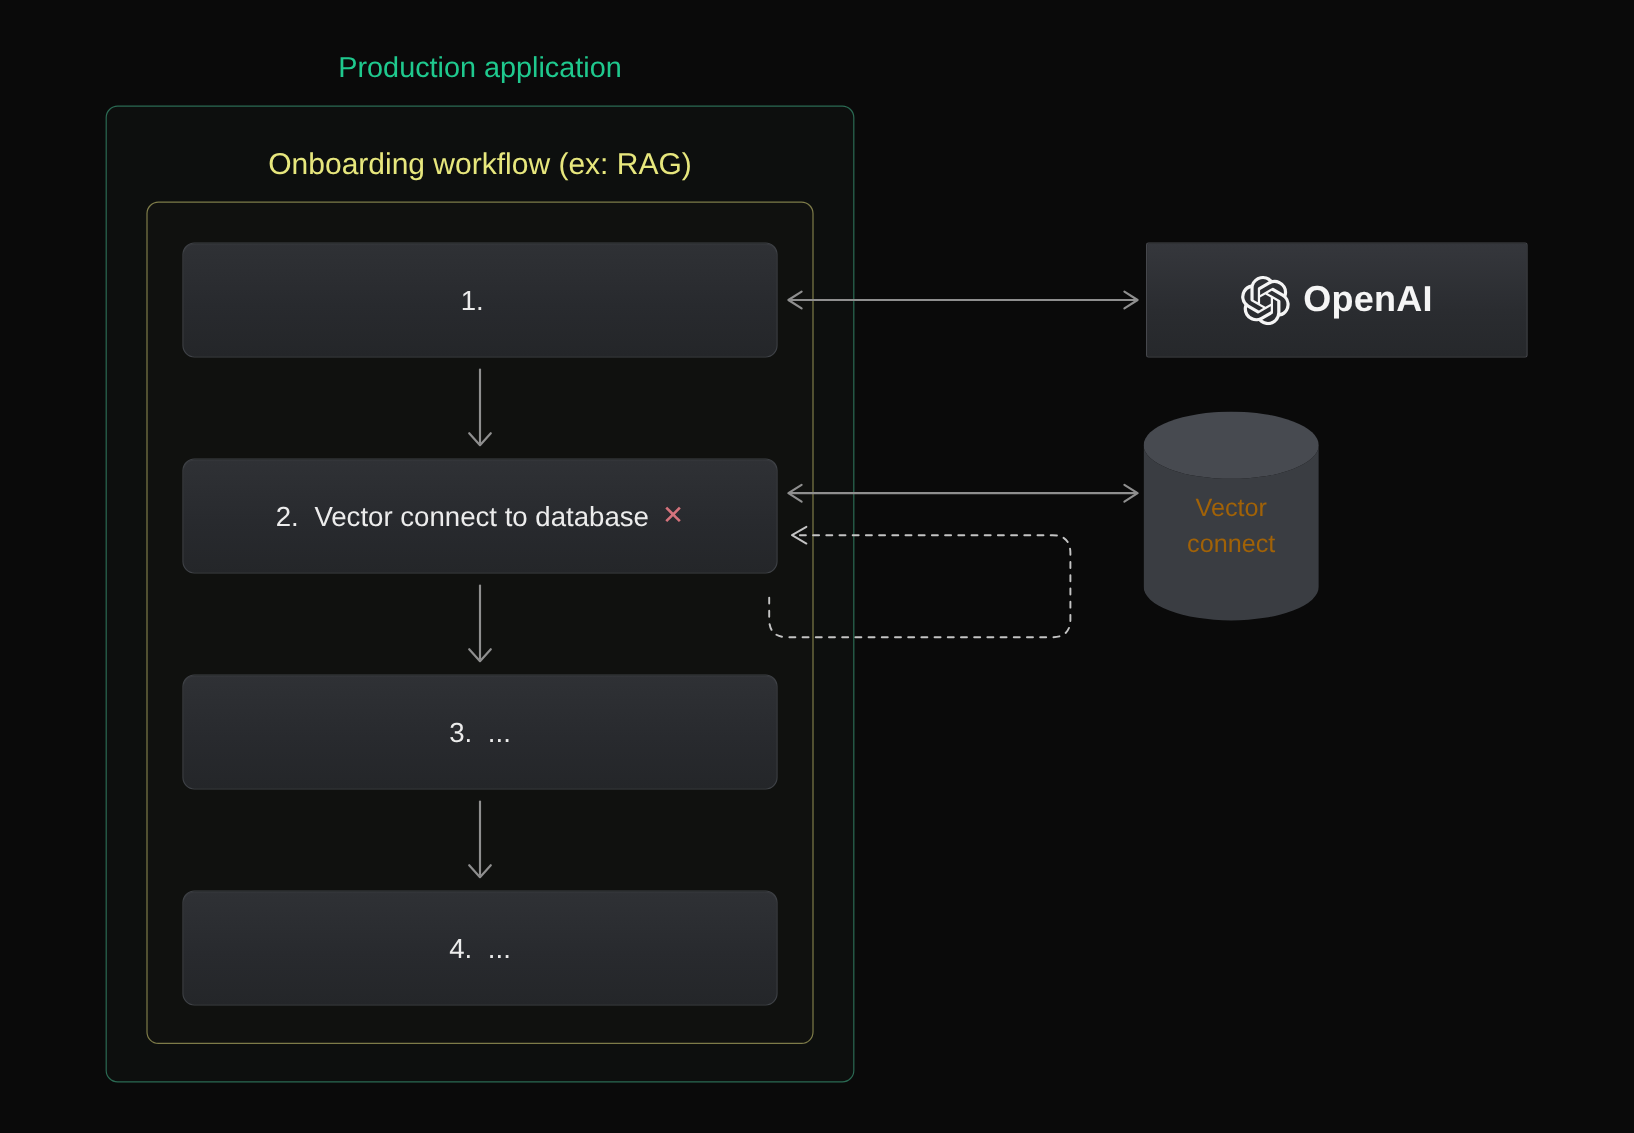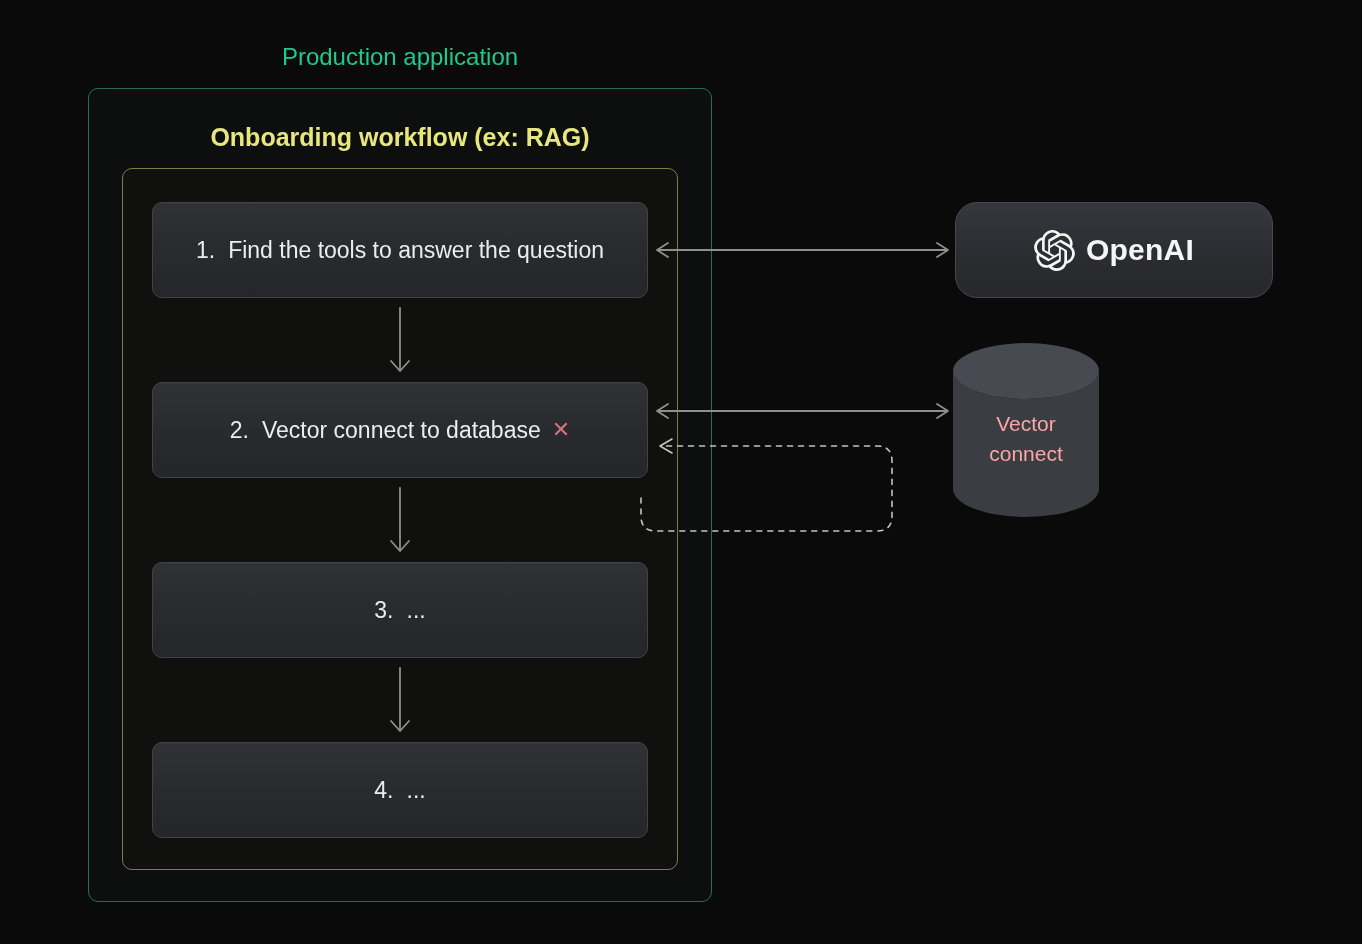--- a/index.html
+++ b/index.html
@@ -21,75 +21,74 @@
     position:absolute;left:88px;top:42px;width:624px;height:30px;
     text-align:center;font-size:24px;line-height:30px;color:var(--green-title);
   }
   .prod-box{
     position:absolute;left:88px;top:88px;width:624px;height:814px;
     border:1.5px solid var(--green-border);border-radius:10px;
     background:rgba(30,40,34,0.18);box-sizing:border-box;
   }
   .wf-title{
     position:absolute;left:122px;top:122px;width:556px;height:30px;
-    text-align:center;font-size:25px;line-height:30px;color:var(--yellow-title);font-weight:bold;
+    text-align:center;font-size:25px;line-height:30px;color:var(--yellow-title);
   }
   .wf-box{
     position:absolute;left:122px;top:168px;width:556px;height:702px;
     border:1.5px solid var(--yellow-border);border-radius:10px;
     background:rgba(60,58,30,0.06);box-sizing:border-box;
   }
 
   .step{
     position:absolute;left:152px;width:496px;height:96px;
     border-radius:10px;border:1.5px solid #3f4247;box-sizing:border-box;
     background:linear-gradient(180deg,#2f3135 0%,#282a2e 55%,#242629 100%);
     display:flex;align-items:center;justify-content:center;
     font-size:23px;color:var(--step-text);
     box-shadow:0 1px 0 rgba(255,255,255,0.03) inset;
   }
   .step .num{margin-right:13px;}
   .step .err{margin-left:11px;color:var(--err);font-size:22px;font-weight:bold;}
 
   .svc{
     position:absolute;left:955px;top:202px;width:318px;height:96px;
-    border-radius:22px;border:1.5px solid #46484d;box-sizing:border-box;
+    border-radius:2px;border:1.5px solid #46484d;box-sizing:border-box;
     background:linear-gradient(180deg,#35373c 0%,#2a2c30 60%,#26282b 100%);
     display:flex;align-items:center;justify-content:center;gap:11px;
     color:#f5f5f5;
   }
   .openai-label{font-size:30px;font-weight:700;letter-spacing:0.2px;}
   .openai-logo{display:flex;align-items:center;}
 
   .cyl{position:absolute;left:953px;top:343px;width:146px;height:175px;}
   .cyl svg{position:absolute;left:0;top:0;}
   .cyl-text{
     position:absolute;left:0;top:66px;width:146px;text-align:center;
-    color:#fca5a5;font-size:21px;line-height:30px;
+    color:#a16207;font-size:21px;line-height:30px;
   }
 
   svg.overlay{position:absolute;left:0;top:0;pointer-events:none;}
   .solid-arrow{stroke:var(--arrow);stroke-width:1.8;fill:none;stroke-linecap:round;stroke-linejoin:round;}
   .dashed-arrow{stroke:var(--arrow-dashed);stroke-width:1.6;fill:none;stroke-dasharray:5 6;stroke-linecap:round;}
   .dashed-head{stroke:var(--arrow-dashed);stroke-width:1.6;fill:none;stroke-linecap:round;stroke-linejoin:round;}
 </style>
 </head>
 <body>
 
 <div class="stage">
 
   <div class="prod-title">Production application</div>
   <div class="prod-box"></div>
 
   <div class="wf-title">Onboarding workflow (ex: RAG)</div>
   <div class="wf-box"></div>
 
   <div class="step" style="top:202px">
     <span class="num">1.</span>
-    <span class="lbl">Find the tools to answer the question</span>
   </div>
 
   <div class="step" style="top:382px">
     <span class="num">2.</span>
     <span class="lbl">Vector connect to database</span>
     <span class="err">✕</span>
   </div>
 
   <div class="step" style="top:562px">
     <span class="num">3.</span>

